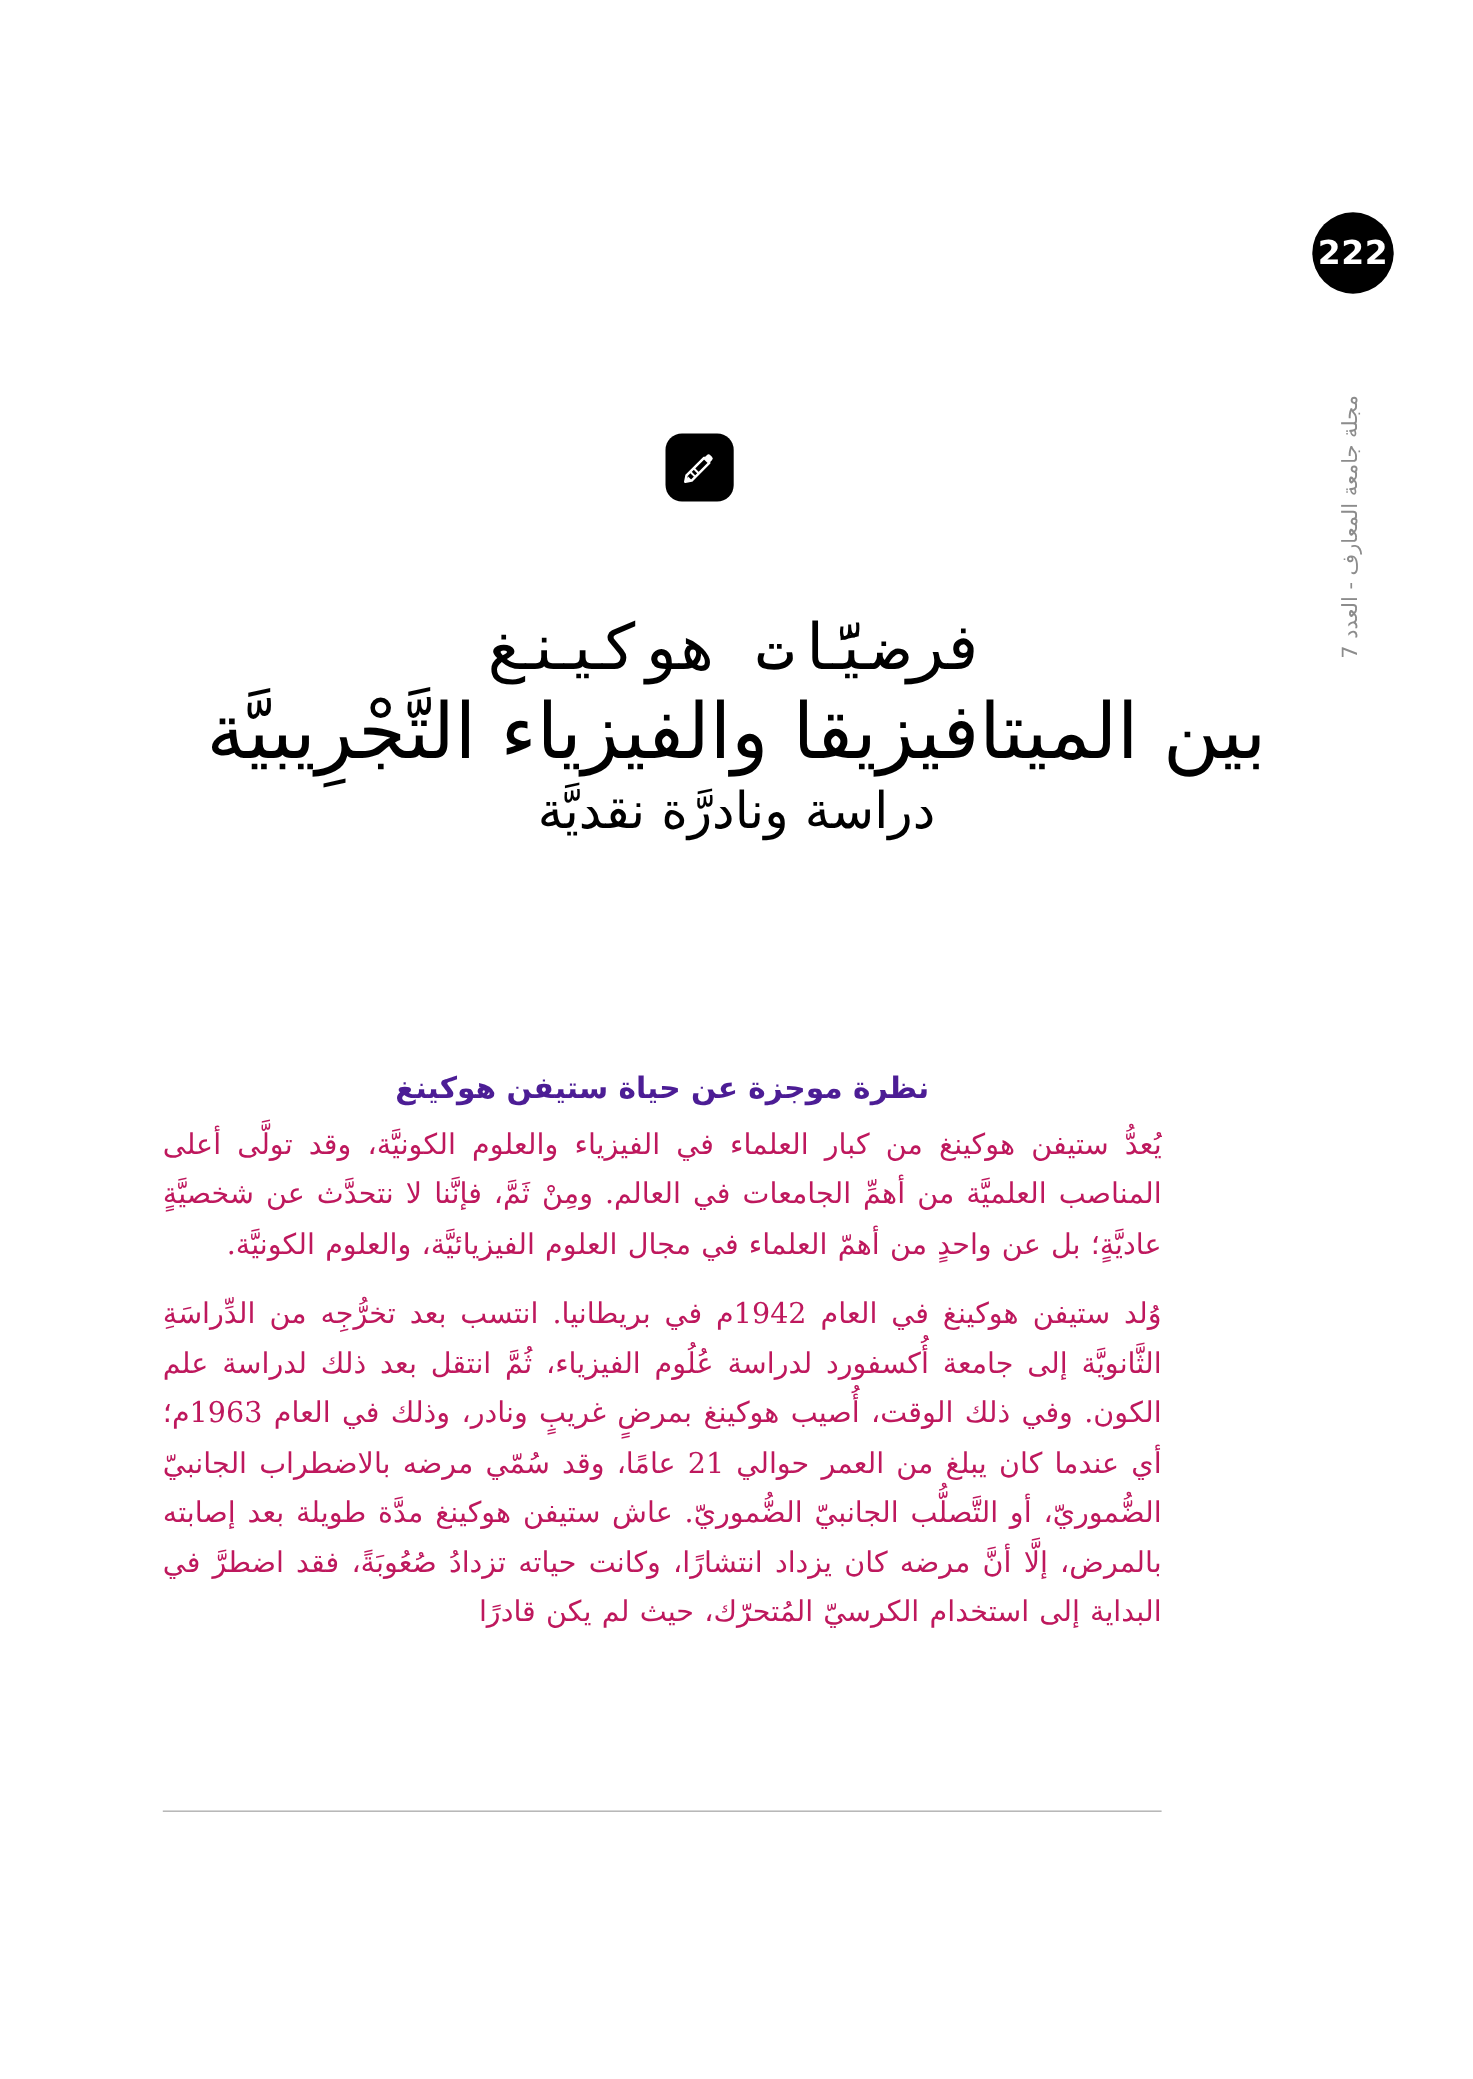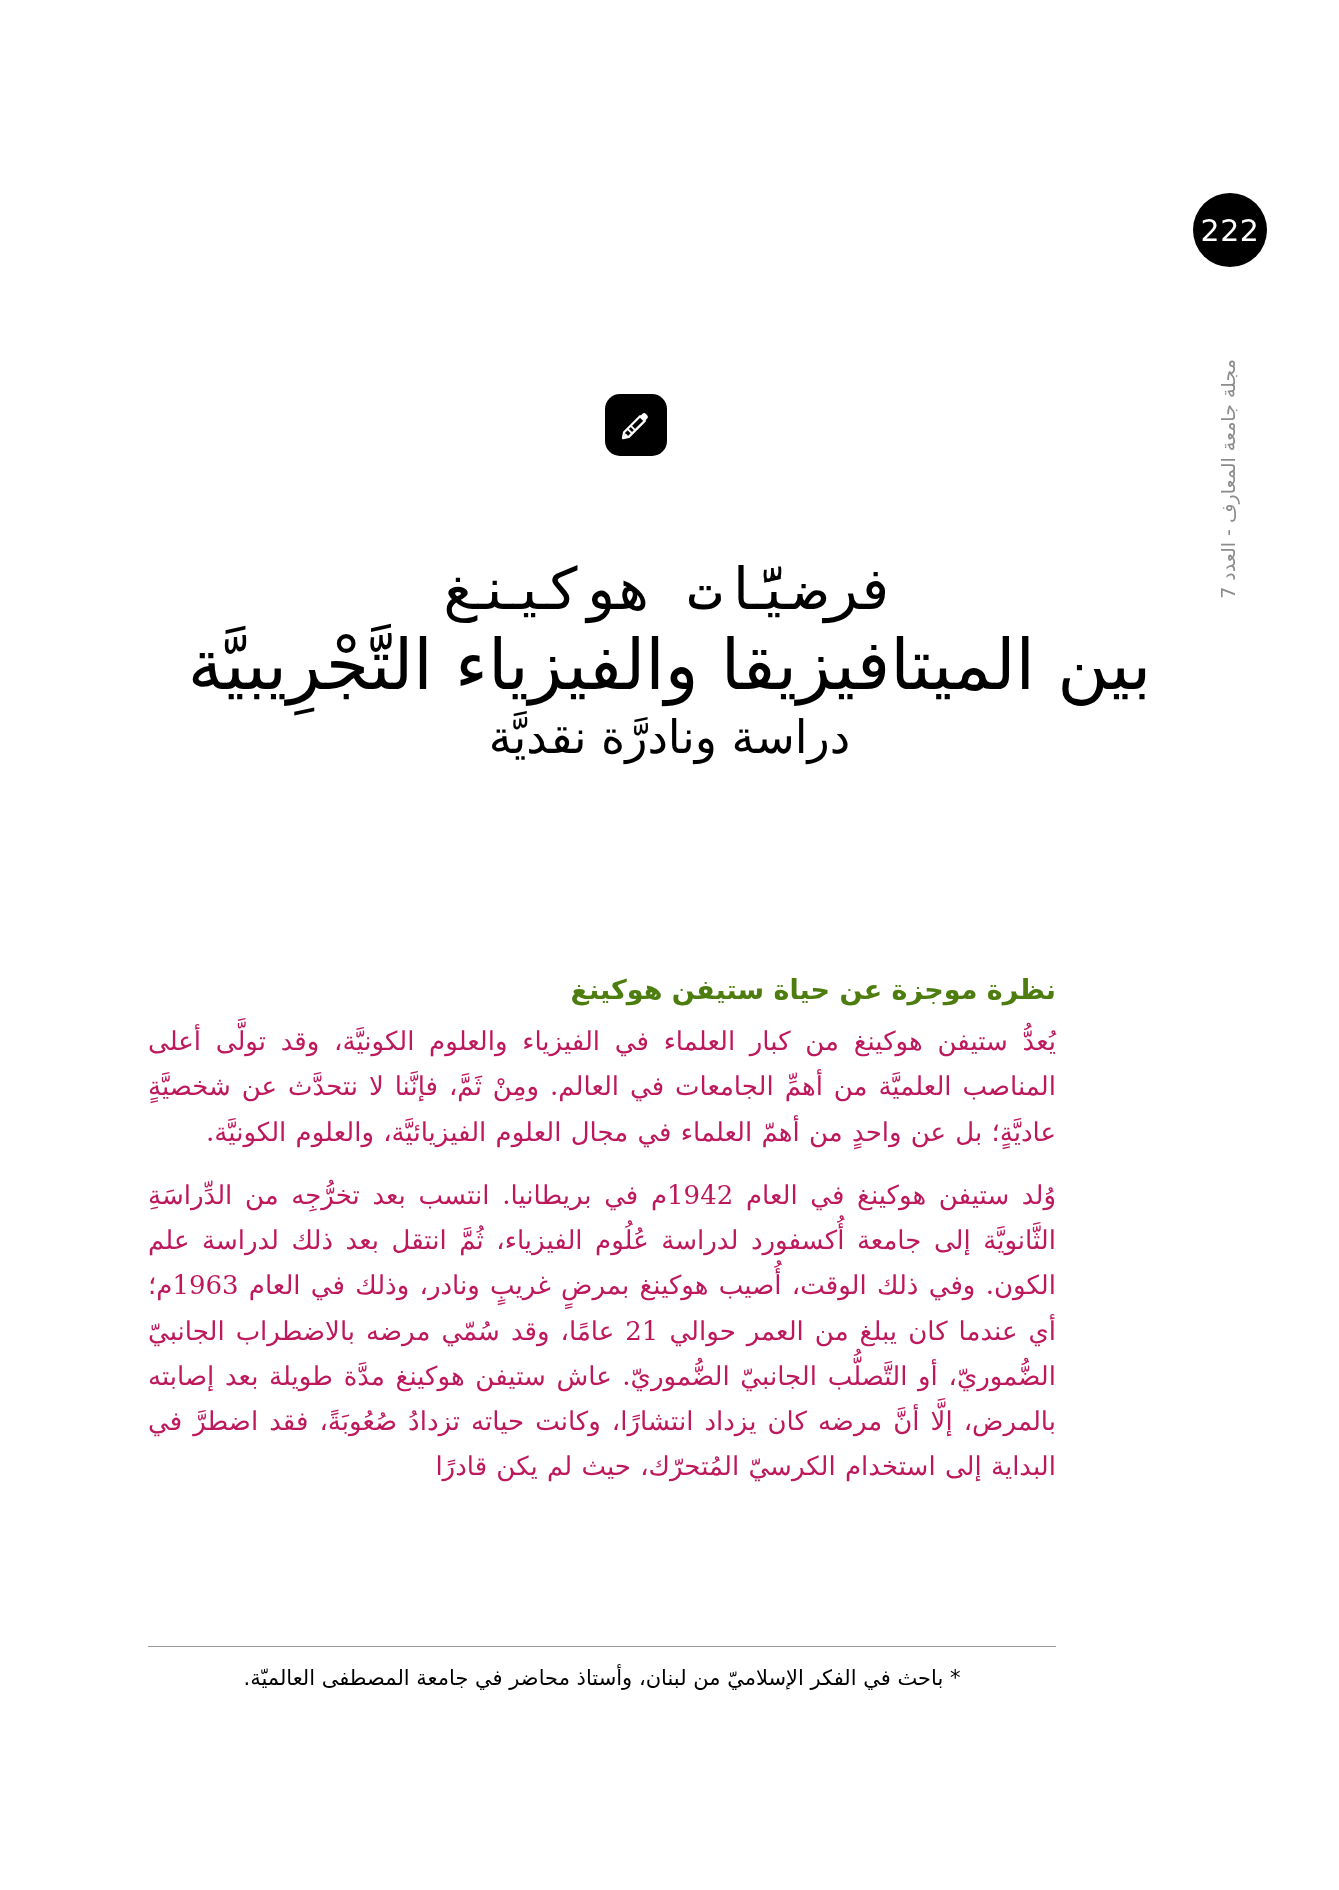--- a/index.html
+++ b/index.html
@@ -29,21 +29,21 @@
     width: 74px;
     height: 74px;
     border-radius: 50%;
     background: #000000;
     color: #ffffff;
     display: flex;
     align-items: center;
     justify-content: center;
     font-family: "DejaVu Sans", "Liberation Sans", sans-serif;
     font-size: 30px;
-    font-weight: 400;
+    font-weight: 700;
     letter-spacing: 0.5px;
     direction: ltr;
   }
 
   
   .running-head {
     position: absolute;
     top: 288px;
     left: 1208px;
     width: 40px;
@@ -145,22 +145,22 @@
     left: 148px;
     width: 908px;
     direction: rtl;
     text-align: justify;
   }
 
   .section-heading {
     font-family: "DejaVu Sans", "Liberation Sans", sans-serif;
     font-size: 27px;
     font-weight: 700;
-    color: #4d7c0f;
-    text-align: right;
+    color: #4c1d95;
+    text-align: center;
     margin: 0 0 12px 0;
     line-height: 1.3;
   }
 
   .body-paragraph {
     font-family: "DejaVu Serif", "Liberation Serif", serif;
     font-size: 26px;
     line-height: 1.74;
     color: #be185d;
     margin: 0 0 18px 0;
@@ -222,15 +222,14 @@
   </div>
 
 
   <div class="body-region">
     <h2 class="section-heading">نظرة موجزة عن حياة ستيفن هوكينغ</h2>
     <p class="body-paragraph">يُعدُّ ستيفن هوكينغ من كبار العلماء في الفيزياء والعلوم الكونيَّة، وقد تولَّى أعلى المناصب العلميَّة من أهمِّ الجامعات في العالم. ومِنْ ثَمَّ، فإنَّنا لا نتحدَّث عن شخصيَّةٍ عاديَّةٍ؛ بل عن واحدٍ من أهمّ العلماء في مجال العلوم الفيزيائيَّة، والعلوم الكونيَّة.</p>
     <p class="body-paragraph">وُلد ستيفن هوكينغ في العام 1942م في بريطانيا. انتسب بعد تخرُّجِه من الدِّراسَةِ الثَّانويَّة إلى جامعة أُكسفورد لدراسة عُلُوم الفيزياء، ثُمَّ انتقل بعد ذلك لدراسة علم الكون. وفي ذلك الوقت، أُصيب هوكينغ بمرضٍ غريبٍ ونادر، وذلك في العام 1963م؛ أي عندما كان يبلغ من العمر حوالي 21 عامًا، وقد سُمّي مرضه بالاضطراب الجانبيّ الضُّموريّ، أو التَّصلُّب الجانبيّ الضُّموريّ. عاش ستيفن هوكينغ مدَّة طويلة بعد إصابته بالمرض، إلَّا أنَّ مرضه كان يزداد انتشارًا، وكانت حياته تزدادُ صُعُوبَةً، فقد اضطرَّ في البداية إلى استخدام الكرسيّ المُتحرّك، حيث لم يكن قادرًا</p>
   </div>
 
   <div class="footnote-rule"></div>
-  <div class="footnote">* باحث في الفكر الإسلاميّ من لبنان، وأستاذ محاضر في جامعة المصطفى العالميّة.</div>
 
 </div>
 
 </body></html>

